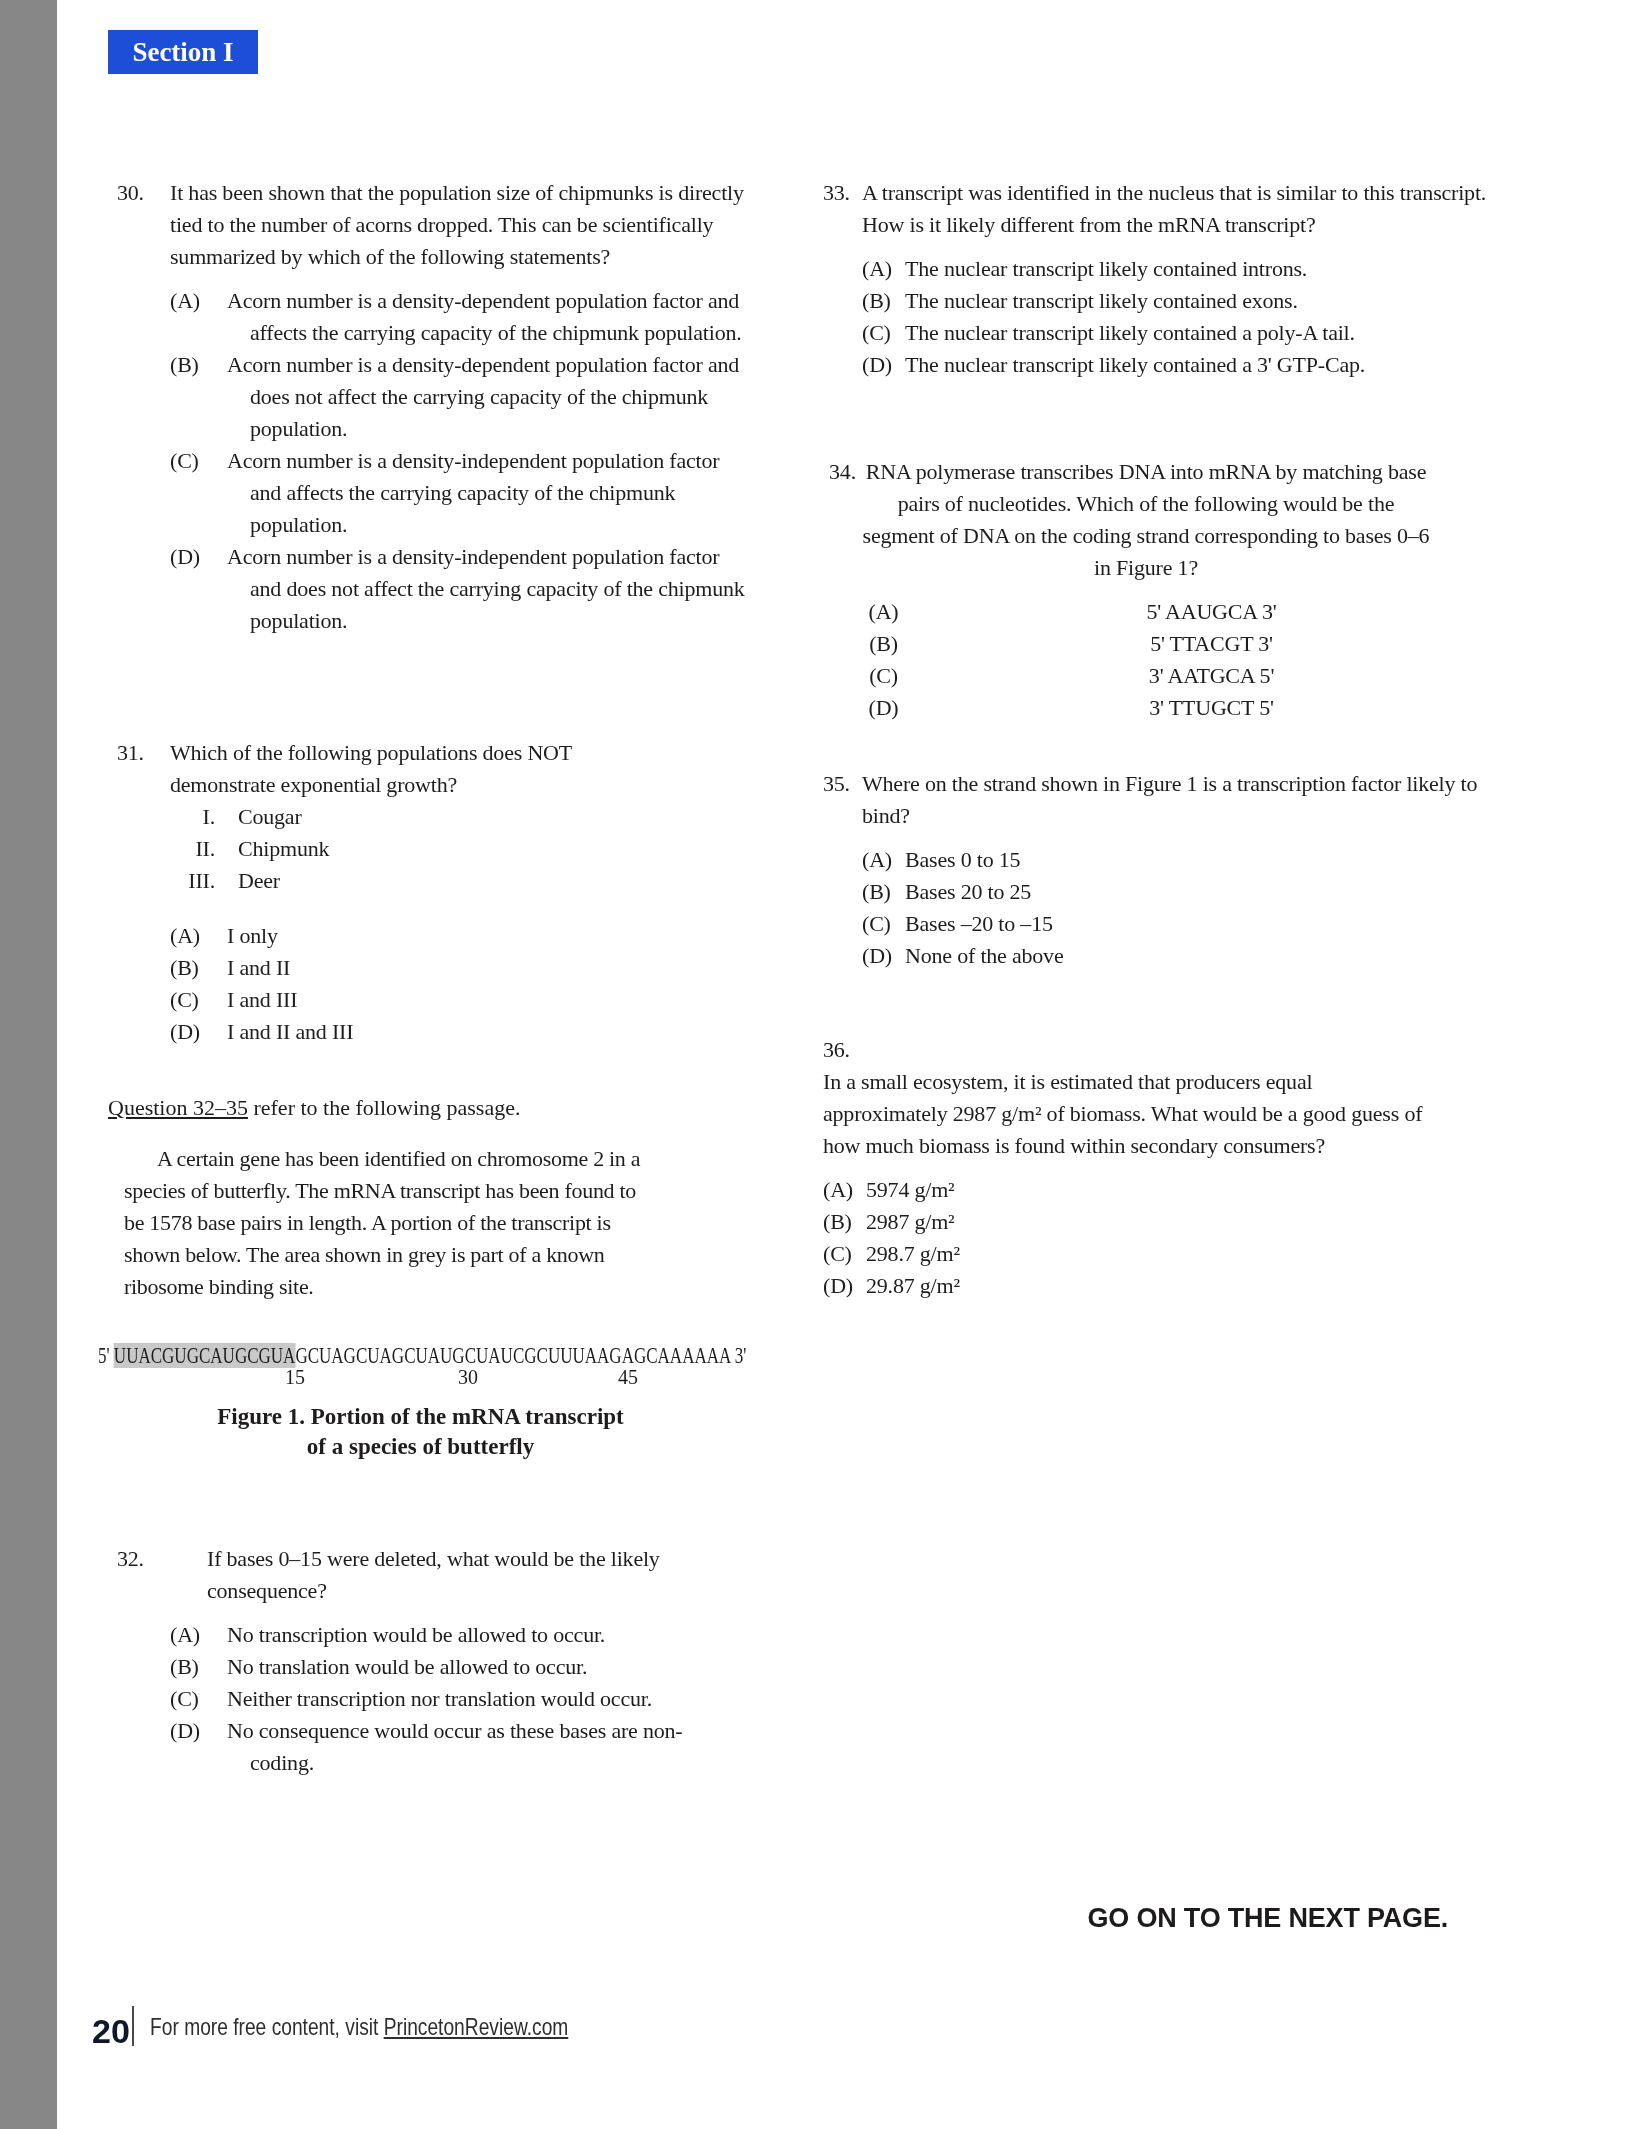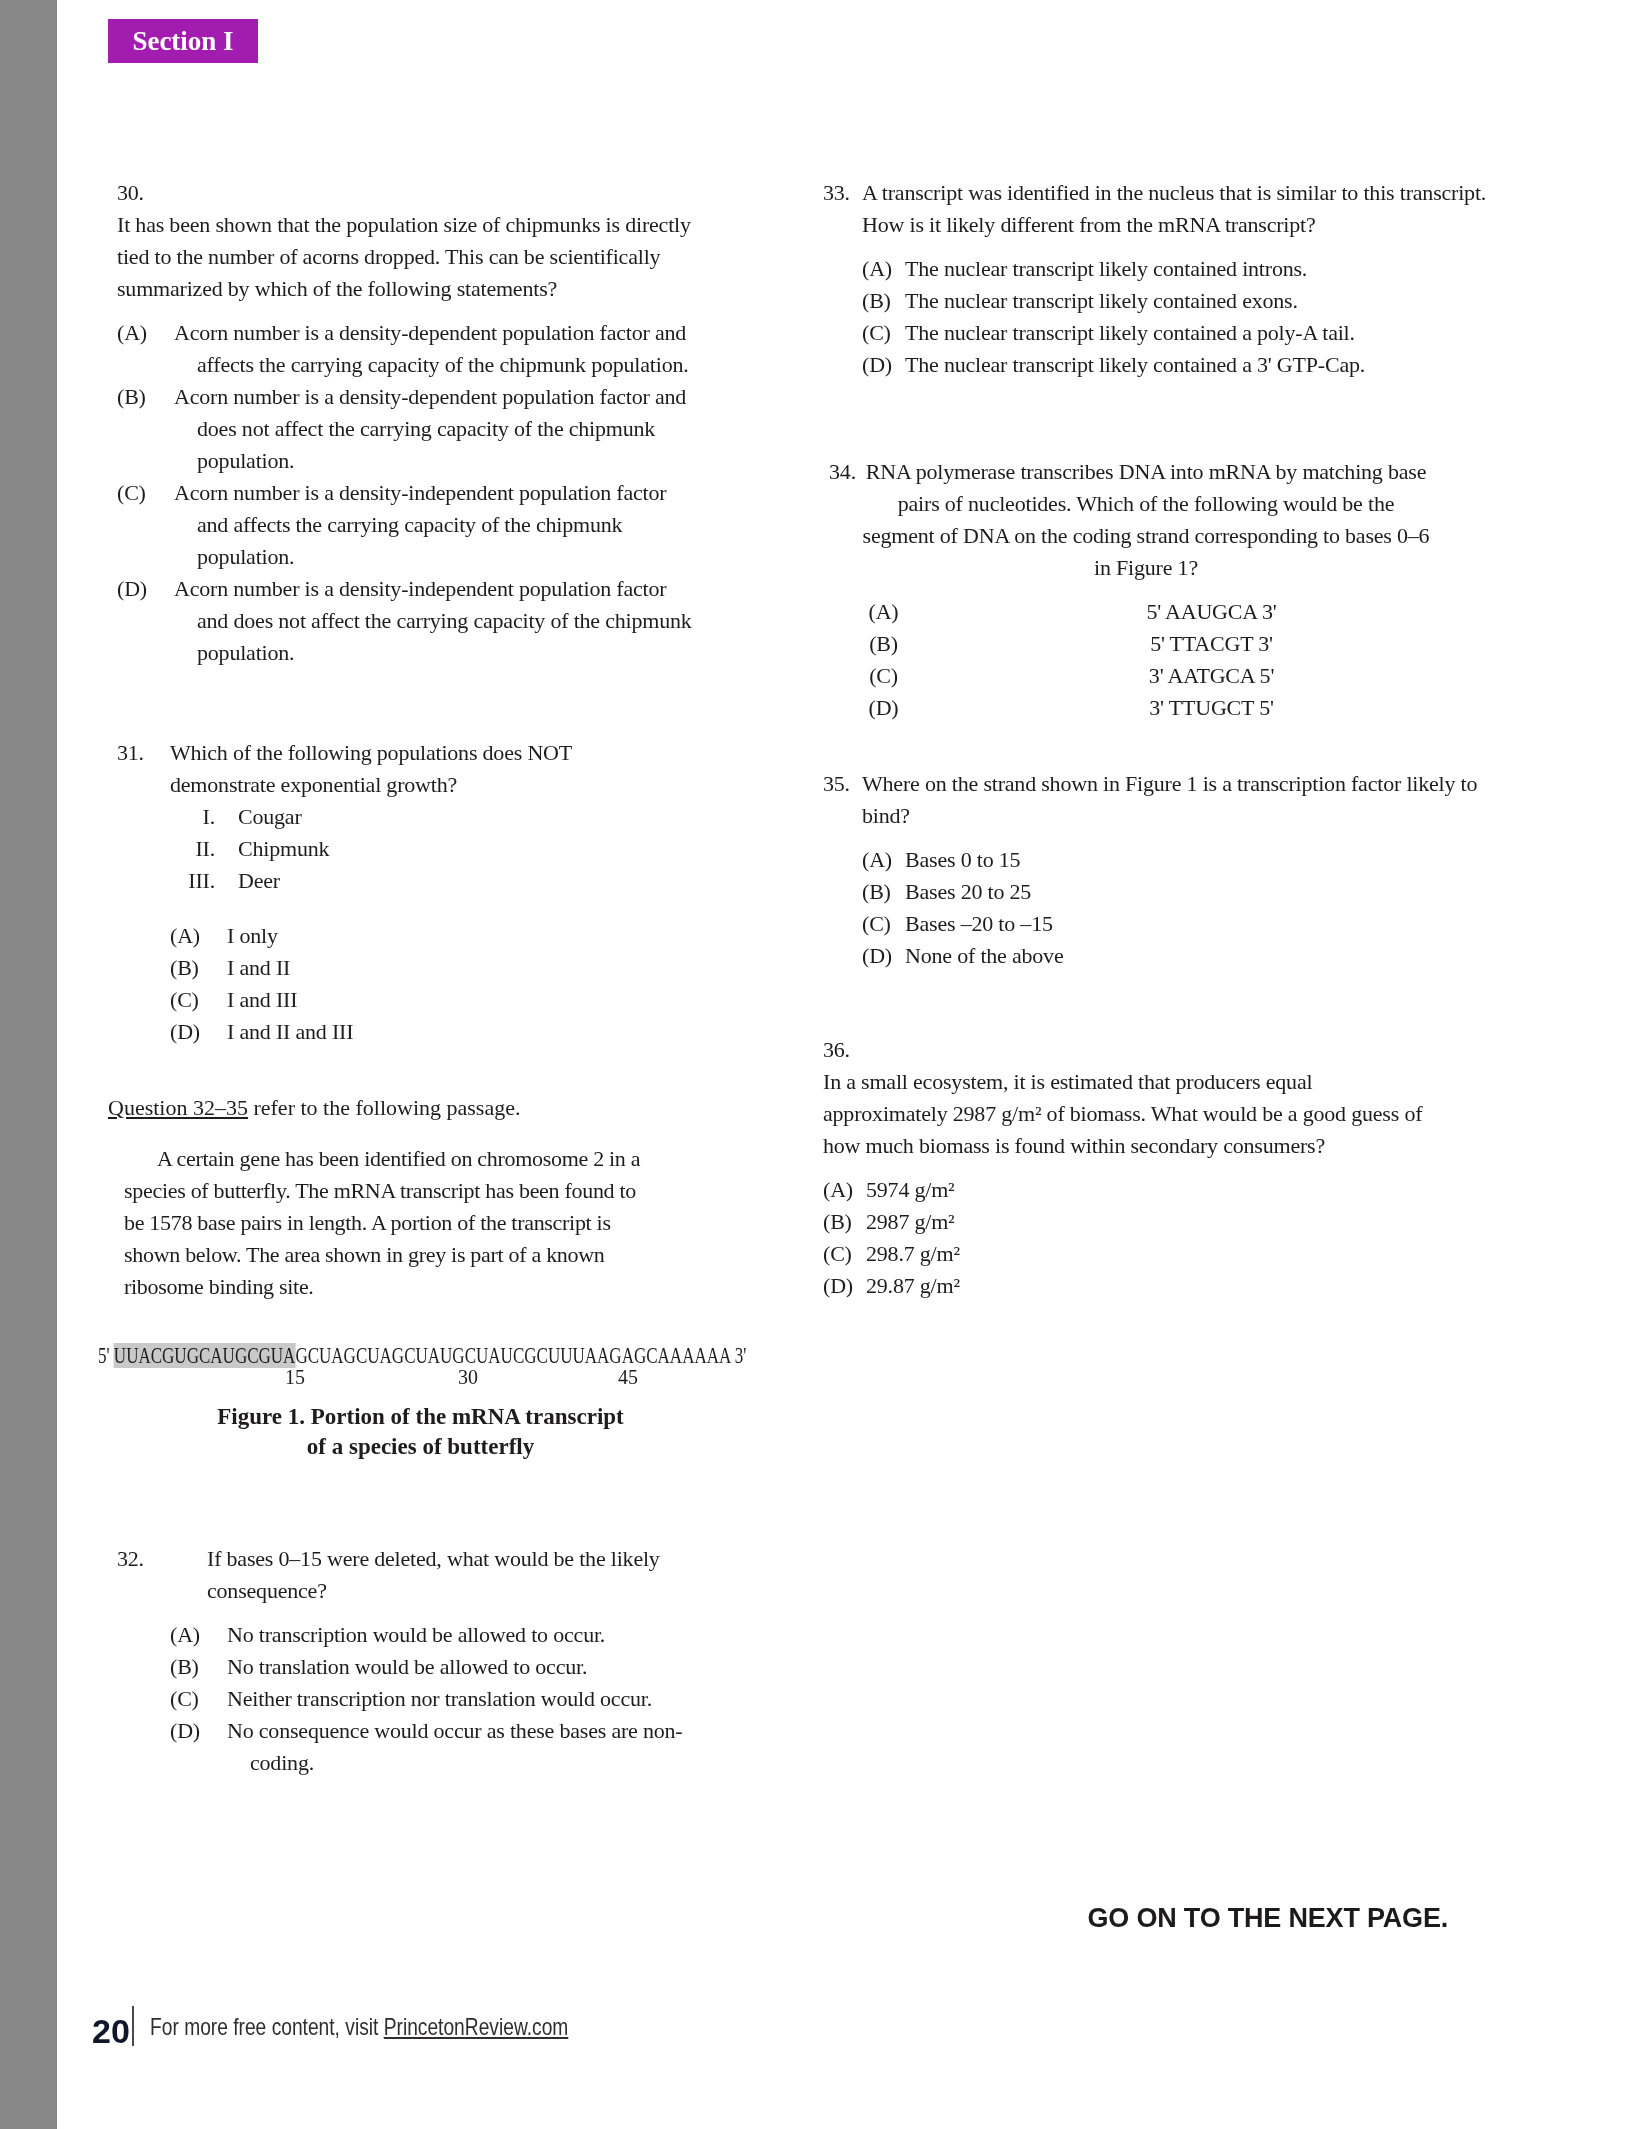--- a/index.html
+++ b/index.html
@@ -6,22 +6,22 @@
   body{
     position:relative;
     width:1640px;height:2129px;
     background:#ffffff;
     font-family:"Liberation Serif","DejaVu Serif",serif;
     color:#1e1c1d;
     overflow:hidden;
   }
   .edge-strip{position:absolute;left:0;top:0;width:57px;height:2129px;background:#878787;}
   .section-box{
-    position:absolute;left:108px;top:19px;width:150px;height:44px;
-    background:#a21caf;color:#ffffff;
+    position:absolute;left:108px;top:30px;width:150px;height:44px;
+    background:#1d4ed8;color:#ffffff;
     display:flex;align-items:center;justify-content:center;
     font-weight:bold;font-size:27px;
   }
   .q{position:absolute;display:flex;font-size:22px;line-height:32px;letter-spacing:-0.2px;}
   .qnum-l{width:53px;flex:none;}
   .qnum-r{width:39px;flex:none;}
   .stem{margin-bottom:12px;}
   .stem.tight{margin-bottom:0;}
   .choice{display:flex;}
   .clab-l{width:57px;flex:none;}
@@ -75,21 +75,21 @@
 </style>
 </head>
 <body>
 
 <div class="edge-strip"></div>
 
 <div class="section-box">
   <span>Section I</span>
 </div>
 
-<div class="q" style="left:117px;top:177px;flex-direction:column;">
+<div class="q" style="left:117px;top:177px;">
   <div class="qnum-l">30.</div>
   <div>
     <div class="stem" style="width:598px;">It has been shown that the population size of chipmunks is directly tied to the number of acorns dropped. This can be scientifically summarized by which of the following statements?</div>
     <div class="choice">
       <div class="clab-l">(A)</div>
       <div class="ctext ctext-l">Acorn number is a density-dependent population factor and affects the carrying capacity of the chipmunk population.</div>
     </div>
     <div class="choice">
       <div class="clab-l">(B)</div>
       <div class="ctext ctext-l">Acorn number is a density-dependent population factor and does not affect the carrying capacity of the chipmunk population.</div>

